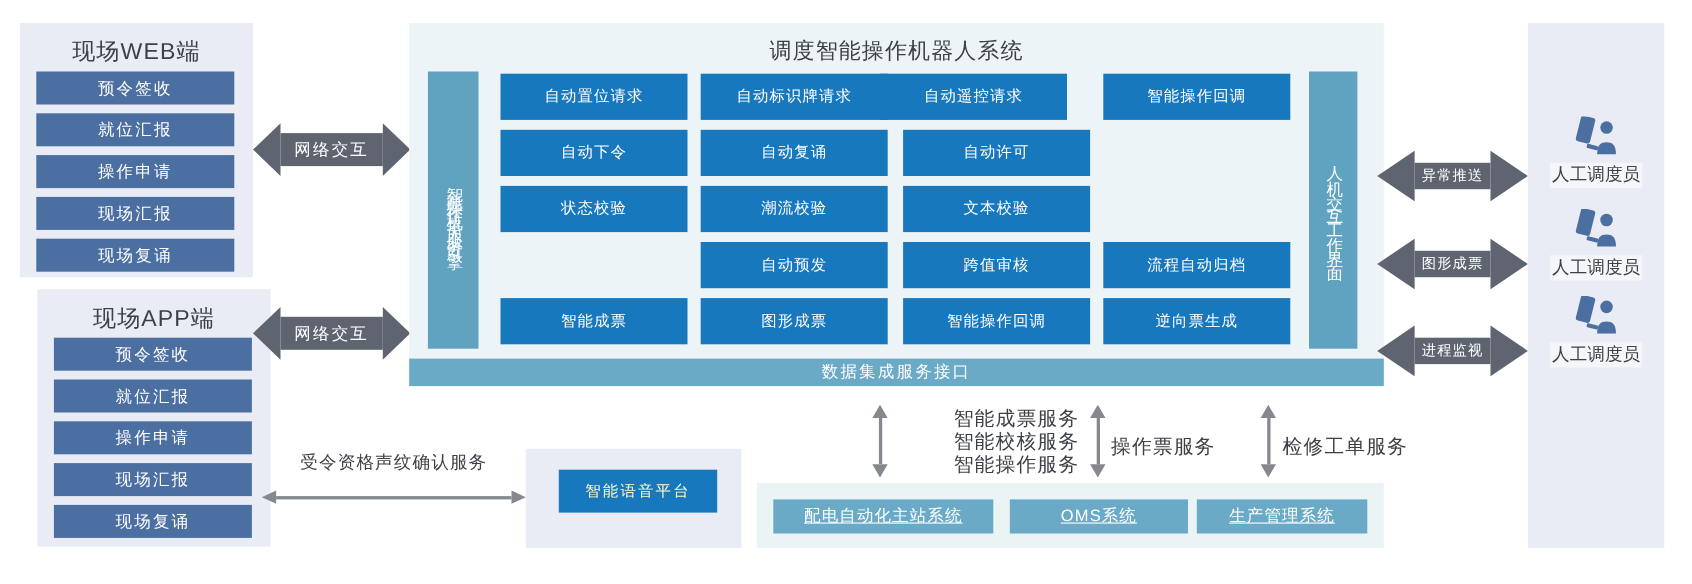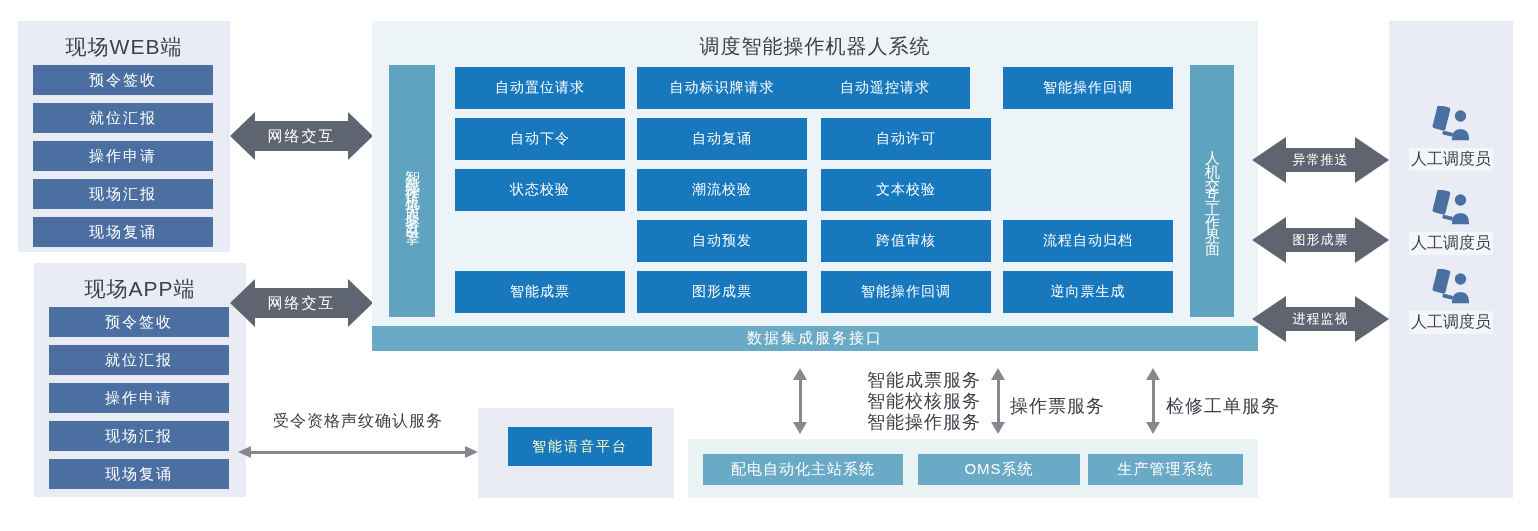--- a/index.html
+++ b/index.html
@@ -56,21 +56,21 @@
 
   .thinarrow{position:absolute;display:flex;align-items:center;height:14px;}
   .thinarrow .tl{width:0;height:0;border-top:6px solid transparent;border-bottom:6px solid transparent;border-right:13px solid var(--thin);}
   .thinarrow .tline{flex:1;height:3px;background:var(--thin);}
   .thinarrow .tr{width:0;height:0;border-top:6px solid transparent;border-bottom:6px solid transparent;border-left:13px solid var(--thin);}
 
   .svc-label{position:absolute;color:var(--text);font-size:18px;letter-spacing:1px;line-height:21px;white-space:nowrap;}
 
   .bottom-panel{position:absolute;left:688px;top:439px;width:570px;height:59px;background:var(--panelmint);}
   .sysbox{position:absolute;top:15px;height:31px;background:var(--teal2);color:#fff;font-size:15px;letter-spacing:1px;
-          display:flex;align-items:center;justify-content:center;}
+          display:flex;align-items:center;justify-content:center;text-decoration:underline;}
 
   .voice-panel{position:absolute;left:478px;top:408px;width:196px;height:90px;background:var(--panelgray);}
   .voice-btn{position:absolute;left:30px;top:19px;width:144px;height:39px;background:var(--blue);color:#fef9c3;
              font-size:14px;letter-spacing:2px;display:flex;align-items:center;justify-content:center;}
 
   .disp-panel{position:absolute;left:1389px;top:21px;width:124px;height:477px;background:var(--panelgray);}
   .disp-group{position:absolute;left:0;width:100%;display:flex;flex-direction:column;align-items:center;}
   .disp-label{margin-top:4px;font-size:16px;color:var(--text);background:rgba(255,255,255,0.55);padding:1px 2px;white-space:nowrap;}
 </style>
 </head>

